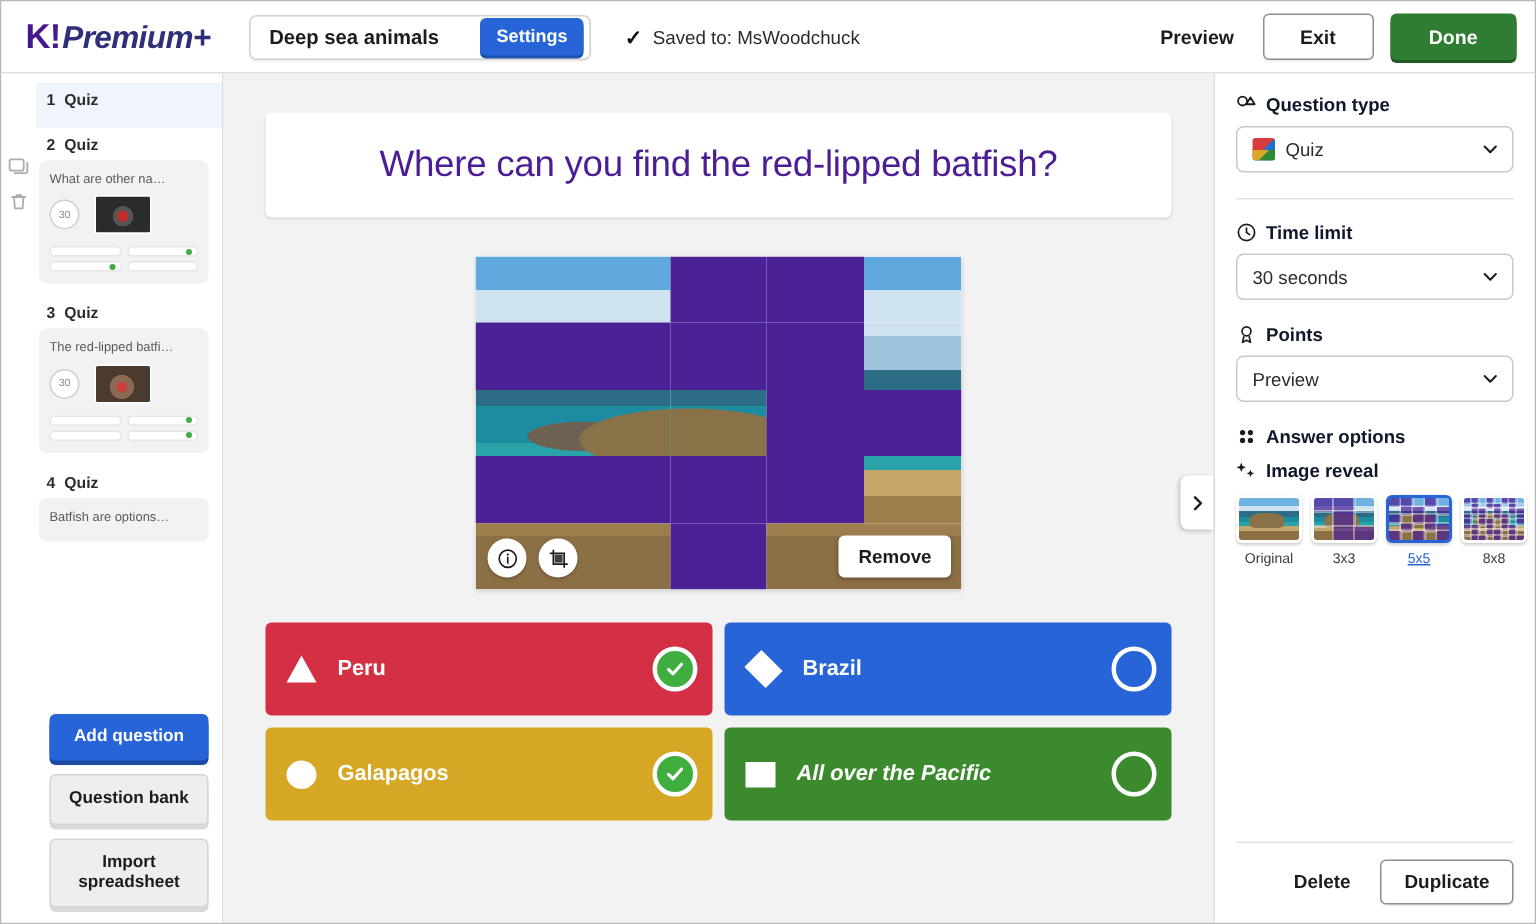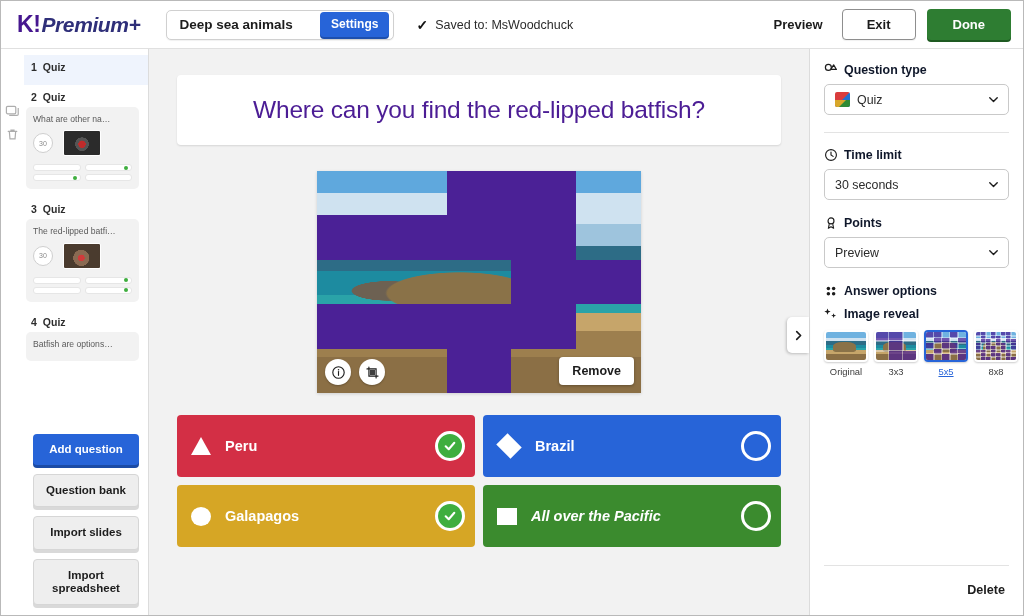--- a/index.html
+++ b/index.html
@@ -539,21 +539,20 @@
             </div>
             <div class="qcard">
               <div class="qcard-title">Batfish are options…</div>
             </div>
           </div>
         </div>
 
       <div class="sb-buttons">
         <div class="sb-btn primary">Add question</div>
         <div class="sb-btn secondary">Question bank</div>
-        <div class="sb-btn secondary">Import slides</div>
         <div class="sb-btn secondary">Import spreadsheet</div>
       </div>
     </div>
 
     <div class="canvas">
 
       <div class="q-title-box">
         <div class="q-title-text" title="Start typing your question">Where can you find the red-lipped batfish?</div>
       </div>
 
@@ -868,17 +867,18 @@
                 <i style="background: rgb(75, 33, 150); outline: rgba(255, 255, 255, 0.55) solid 0.5px;"></i>
                 <i style="background: rgb(75, 33, 150); outline: rgba(255, 255, 255, 0.55) solid 0.5px;"></i>
               </div>
             </div>
             <div class="ropt-label">8x8</div>
           </div>
         </div>
 
       <div class="rpanel-footer">
         <button class="del-btn">Delete</button>
+        <button class="dup-btn">Duplicate</button>
       </div>
     </div>
 
   </div>
 </div>
 
 </body></html>

